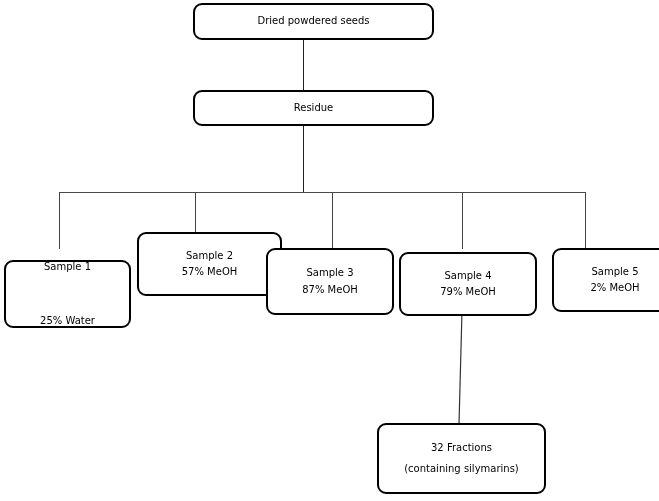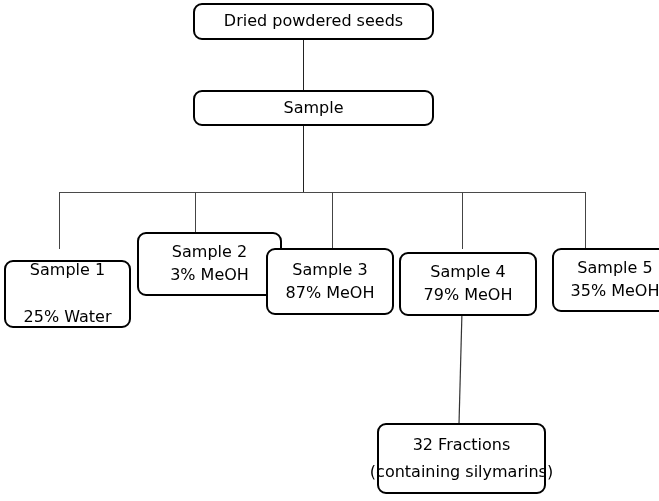--- a/index.html
+++ b/index.html
@@ -21,21 +21,21 @@
     border: 2.5px solid #000000;
     border-radius: 9px;
     background: #ffffff;
     display: flex;
     flex-direction: column;
     align-items: center;
     justify-content: center;
     z-index: 3;
   }
   .node .line {
-    font-size: 16px;
+    font-size: 10px;
     line-height: 1.05;
     color: #000000;
     text-align: center;
     white-space: nowrap;
   }
   .node.two-line .line + .line {
     margin-top: 6px;
   }
   .node.spaced .line + .line {
     margin-top: 10px;
@@ -86,46 +86,46 @@
 
   <svg id="slant" viewBox="0 0 659 501">
     <line x1="462" y1="311" x2="459" y2="424" stroke="#333333" stroke-width="1.2"></line>
   </svg>
 
   <div class="node" style="left:193px; top:3px; width:241px; height:37px;">
     <div class="line">Dried powdered seeds</div>
   </div>
 
   <div class="node" style="left:193px; top:90px; width:241px; height:36px;">
-    <div class="line">Sample</div>
+    <div class="line">Residue</div>
   </div>
 
   <div class="node two-line" style="left:4px; top:260px; width:127px; height:68px;justify-content:space-between;">
     <div class="line">Sample 1</div>
     <div class="line">25% Water</div>
   </div>
 
   <div class="node two-line" style="left:137px; top:232px; width:145px; height:64px;">
     <div class="line">Sample 2</div>
-    <div class="line">3% MeOH</div>
+    <div class="line">57% MeOH</div>
   </div>
 
   <div class="node two-line" style="left:266px; top:248px; width:128px; height:67px;">
     <div class="line">Sample 3</div>
     <div class="line">87% MeOH</div>
   </div>
 
   <div class="node two-line" style="left:399px; top:252px; width:138px; height:64px;">
     <div class="line">Sample 4</div>
     <div class="line">79% MeOH</div>
   </div>
 
   <div class="node two-line" style="left:552px; top:248px; width:126px; height:64px;">
     <div class="line">Sample 5</div>
-    <div class="line">35% MeOH</div>
+    <div class="line">2% MeOH</div>
   </div>
 
   <div class="node spaced" style="left:377px; top:423px; width:169px; height:71px;">
     <div class="line">32 Fractions</div>
     <div class="line">(containing silymarins)</div>
   </div>
 
 </div>
 
 </body></html>

